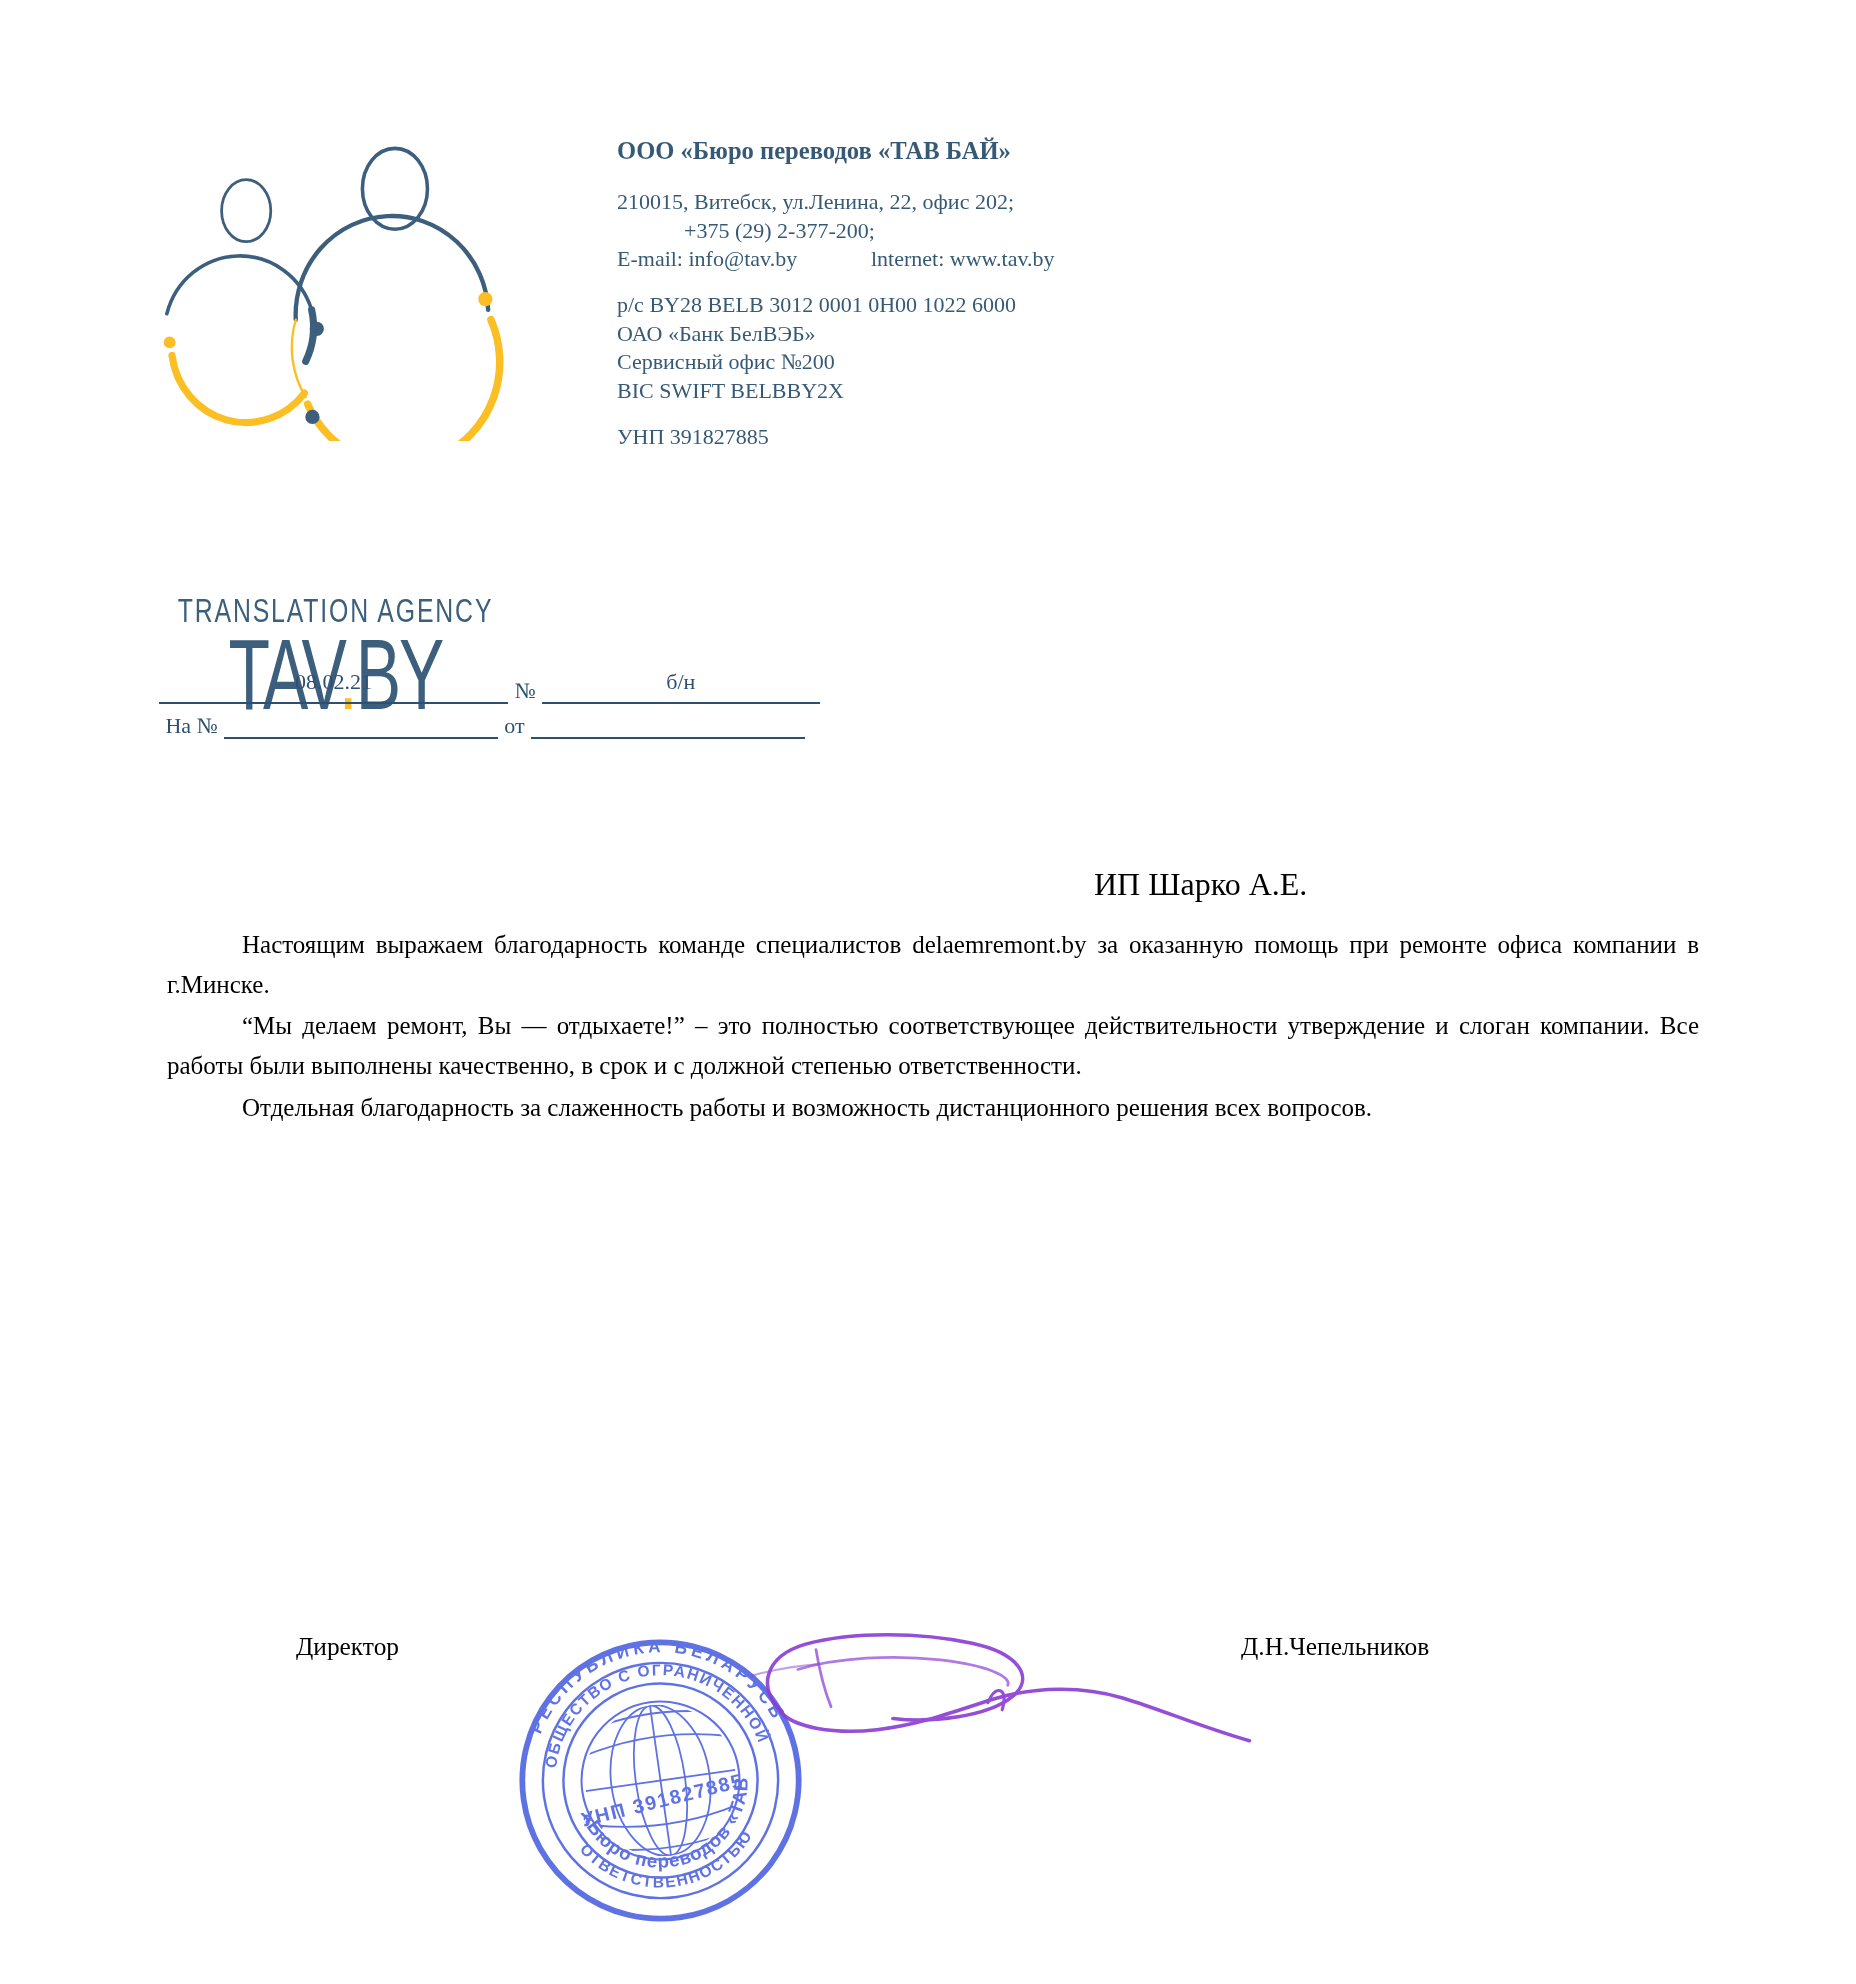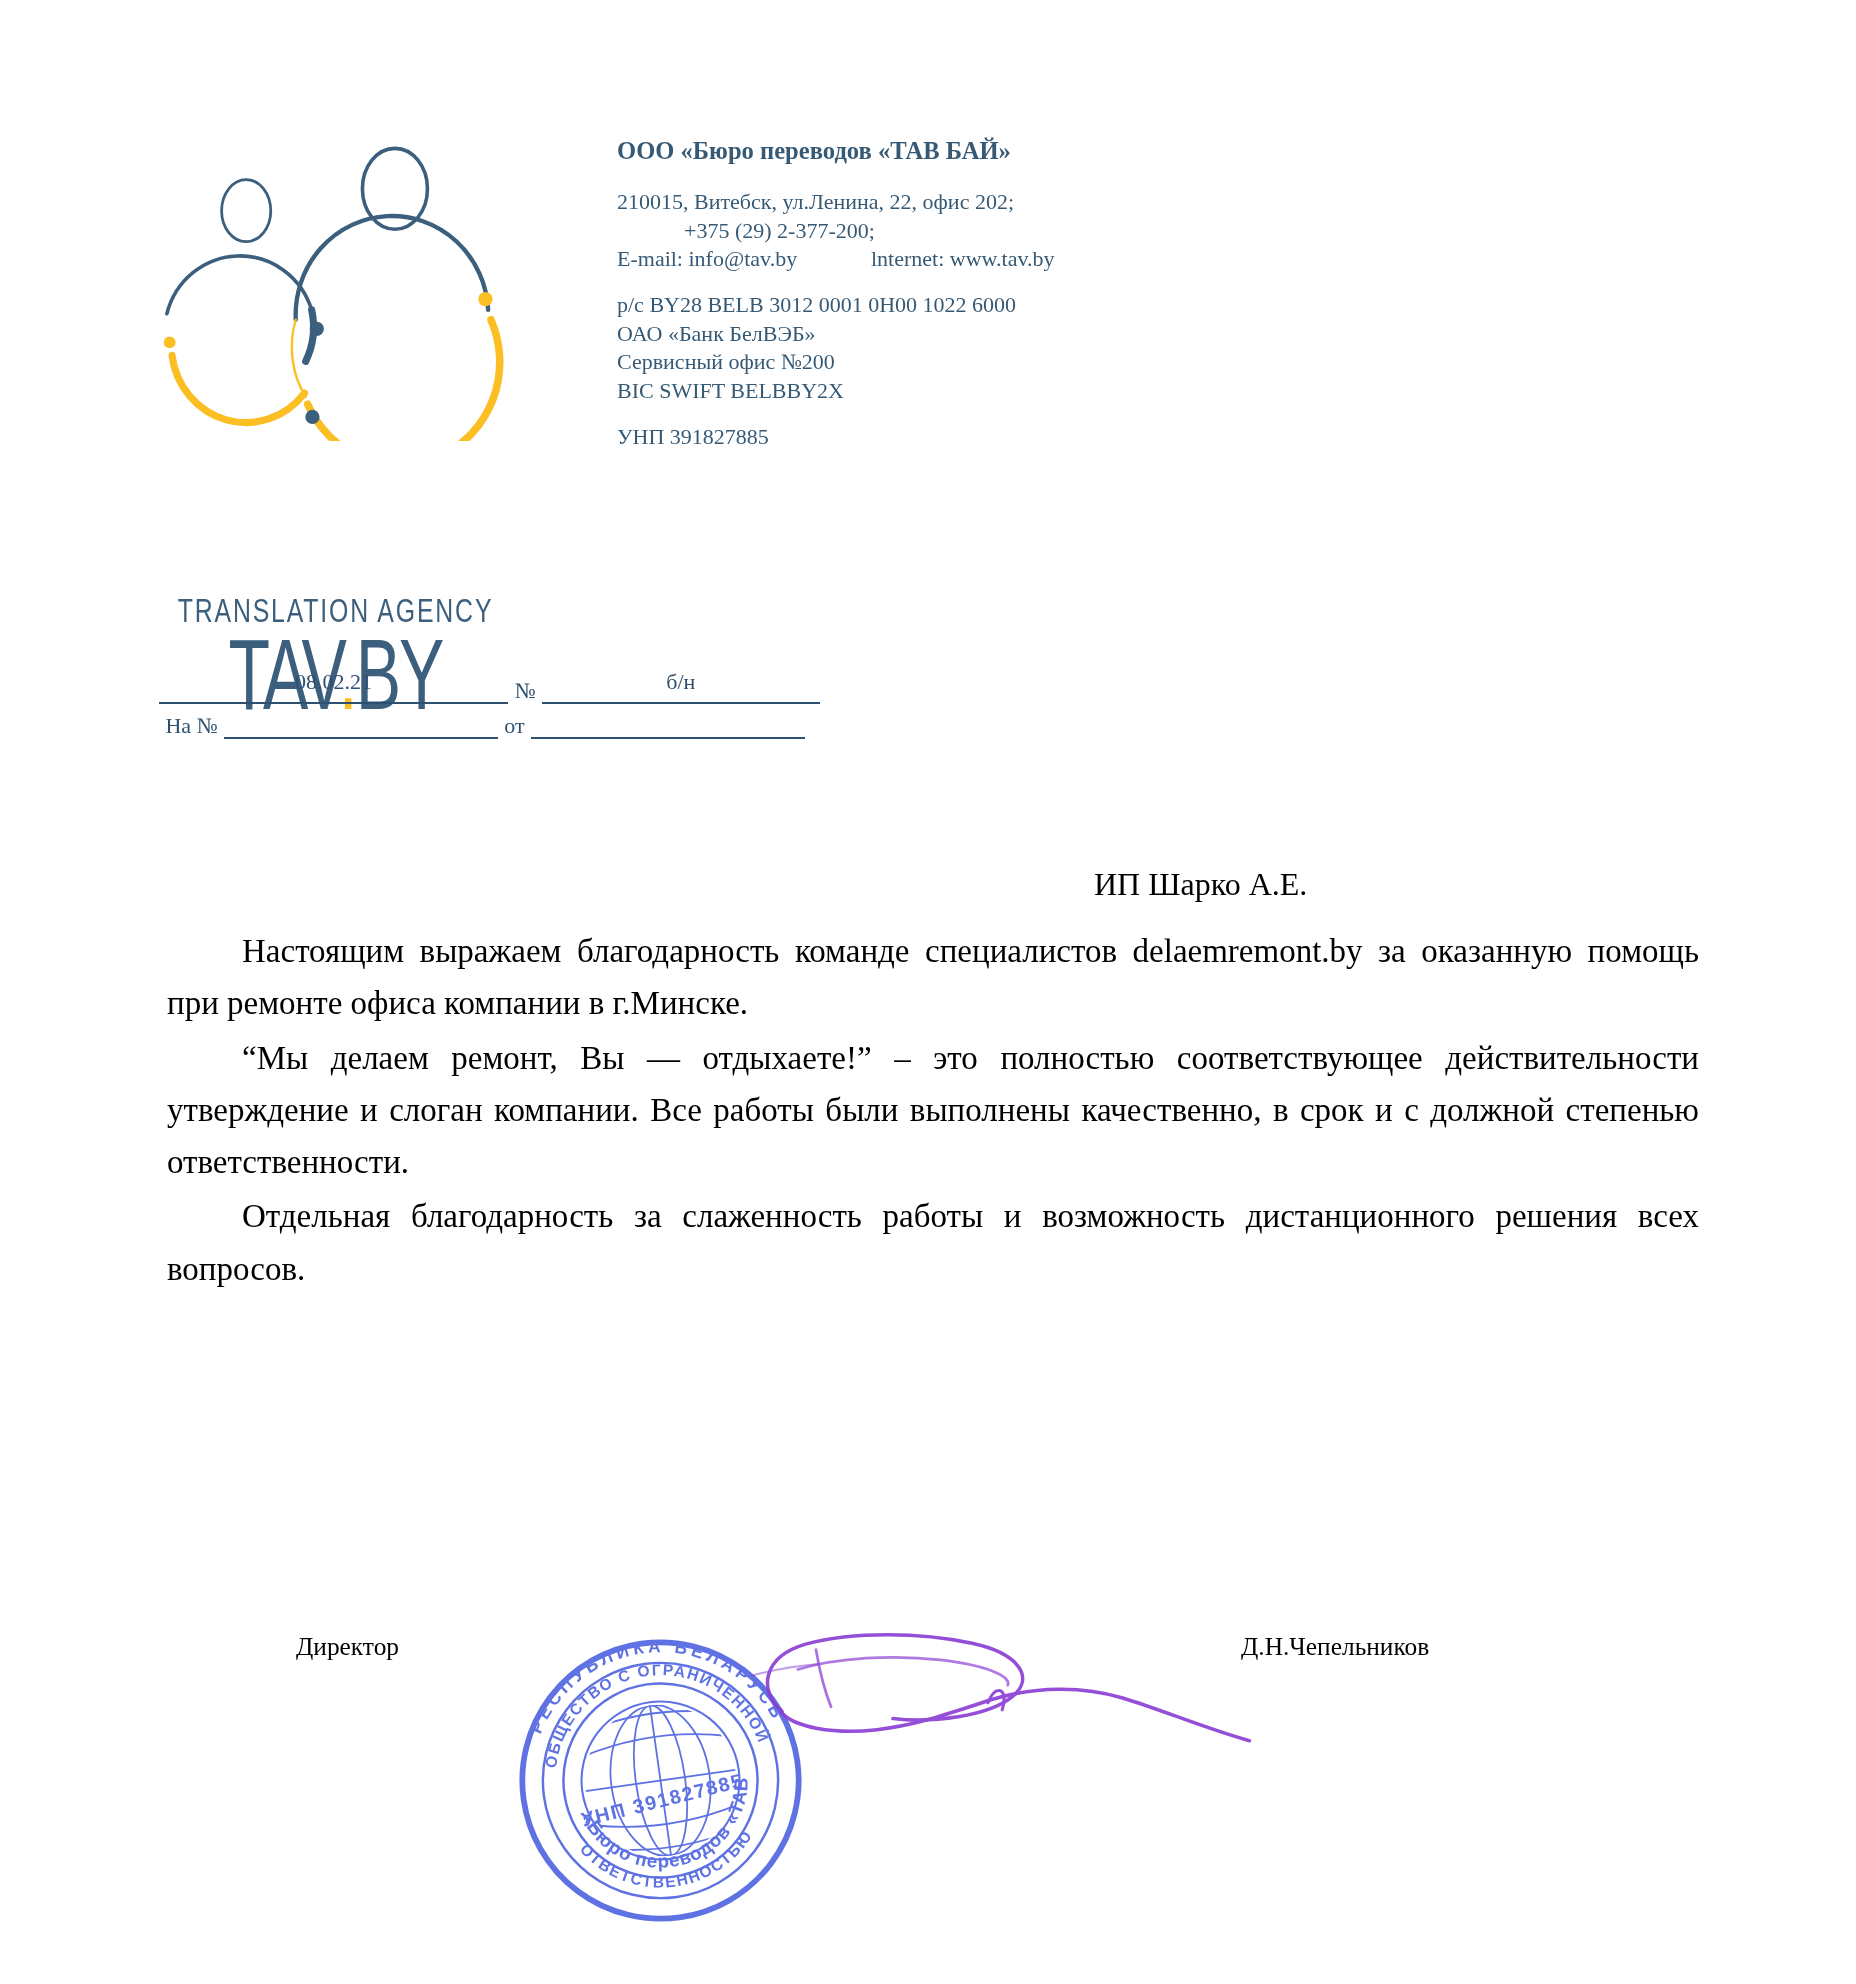--- a/index.html
+++ b/index.html
@@ -133,21 +133,21 @@
     font-size: 32px;
     white-space: nowrap;
   }
 
   
   #body-text {
     position: absolute;
     left: 167px;
     top: 925px;
     width: 1532px;
-    font-size: 33px;
+    font-size: 25px;
     line-height: 1.58;
     text-align: justify;
     text-justify: inter-word;
   }
   #body-text p {
     margin: 0 0 0 0;
     text-indent: 75px;
   }
   #body-text p + p { margin-top: 2.4px; }
 

